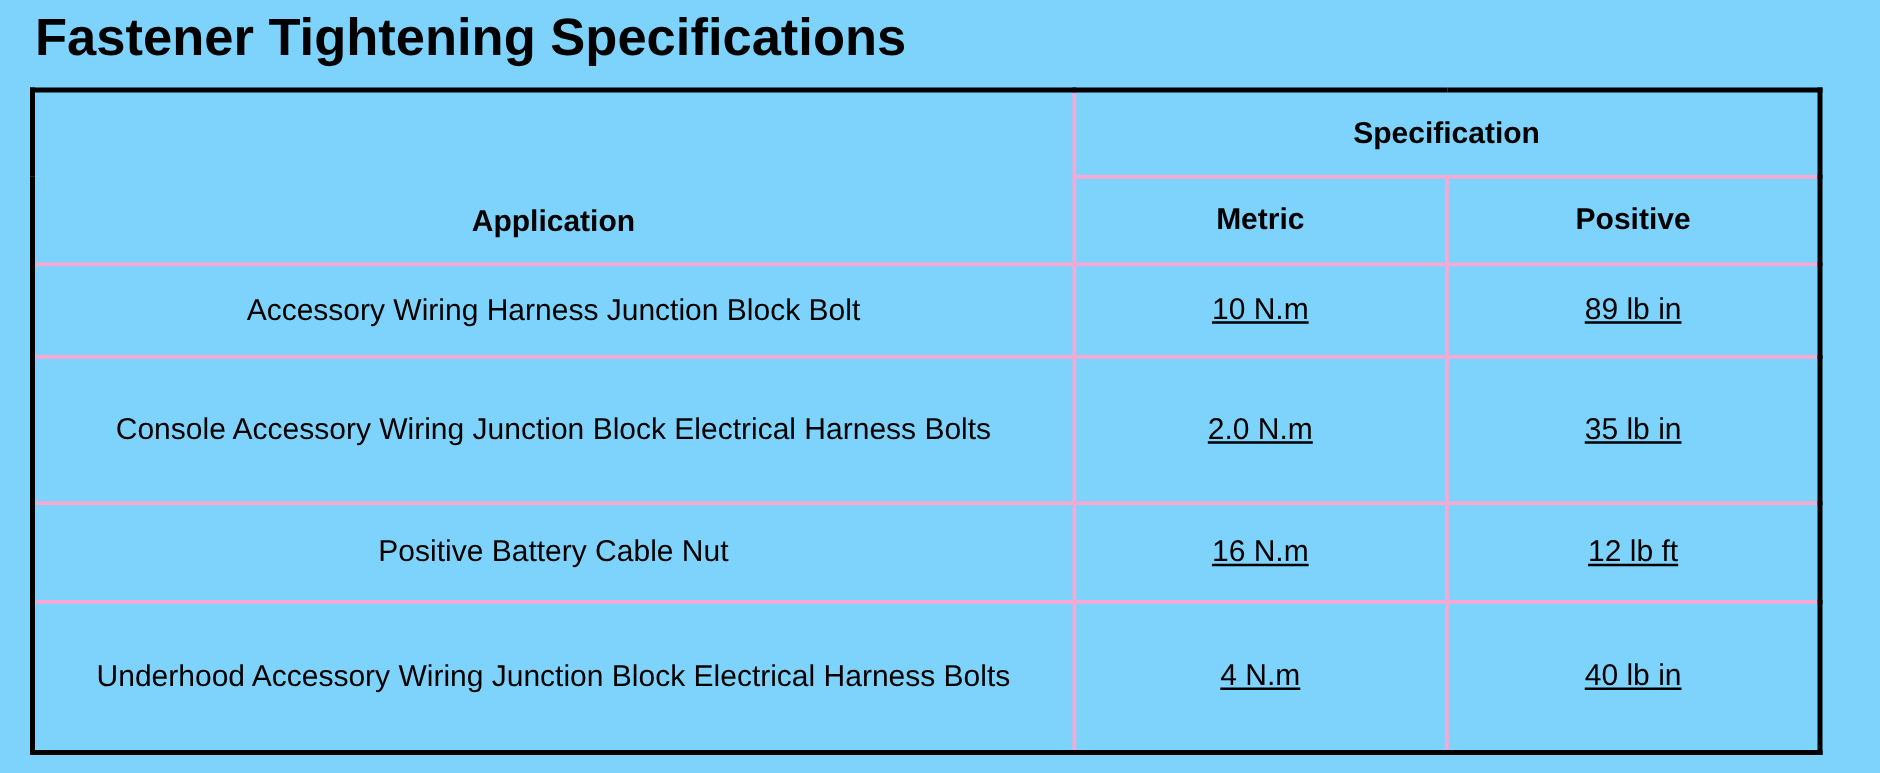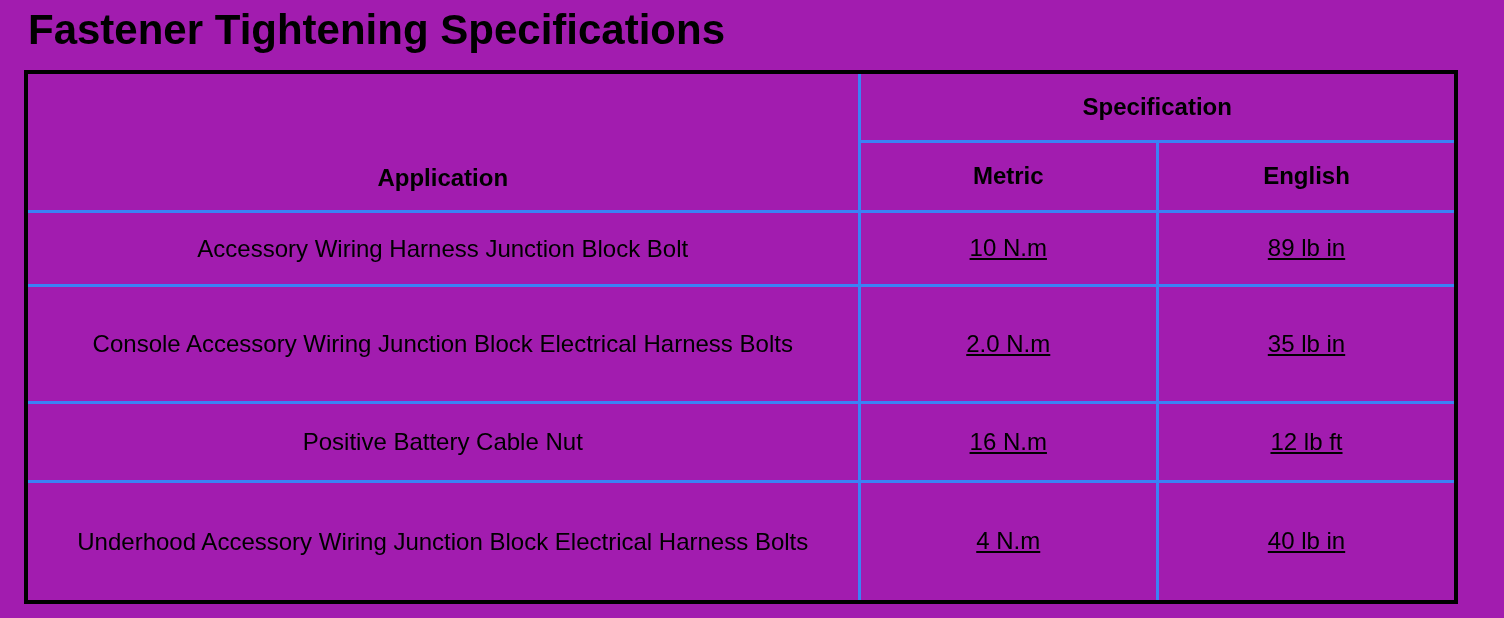--- a/index.html
+++ b/index.html
@@ -5,41 +5,41 @@
   html, body {
     margin: 0;
     padding: 0;
     background: #ffffff;
     color: #000000;
     font-family: "Liberation Sans", sans-serif;
   }
   .page {
     width: 1504px;
     height: 618px;
-    background: #a21caf;
+    background: #7dd3fc;
     overflow: hidden;
     box-sizing: border-box;
   }
   .doc-title {
     font-size: 42px;
     font-weight: bold;
     line-height: 48px;
     margin: 6px 0 0 28px;
     white-space: nowrap;
   }
   table.spec-table {
     border-collapse: collapse;
     table-layout: fixed;
     margin: 16px 0 0 24px;
     width: 1434px;
     border: 4px solid #000000;
   }
   table.spec-table th,
   table.spec-table td {
-    border: 3px solid #3b82f6;
+    border: 3px solid #f9a8d4;
     font-size: 24px;
     box-sizing: border-box;
     overflow: hidden;
   }
   th.col-application      { width: 833px; }
   th.col-metric           { width: 301px; }
   th.col-english          { width: 300px; }
 
   tr.hdr-spec-row   { height: 69px; }
   tr.hdr-units-row  { height: 70px; }
@@ -83,21 +83,21 @@
   <h1 class="doc-title">Fastener Tightening Specifications</h1>
 
   <table class="spec-table">
     <thead>
       <tr class="hdr-spec-row">
         <th class="col-application app-head" rowspan="2">Application</th>
         <th class="spec-head" colspan="2">Specification</th>
       </tr>
       <tr class="hdr-units-row">
         <th class="col-metric unit-head">Metric</th>
-        <th class="col-english unit-head">English</th>
+        <th class="col-english unit-head">Positive</th>
       </tr>
     </thead>
     <tbody>
       <tr class="row-1">
         <td class="app-cell">
           <span class="app-text">Accessory Wiring Harness Junction Block Bolt</span>
         </td>
         <td class="val-cell">10 N.m</td>
         <td class="val-cell">89 lb in</td>
       </tr>

